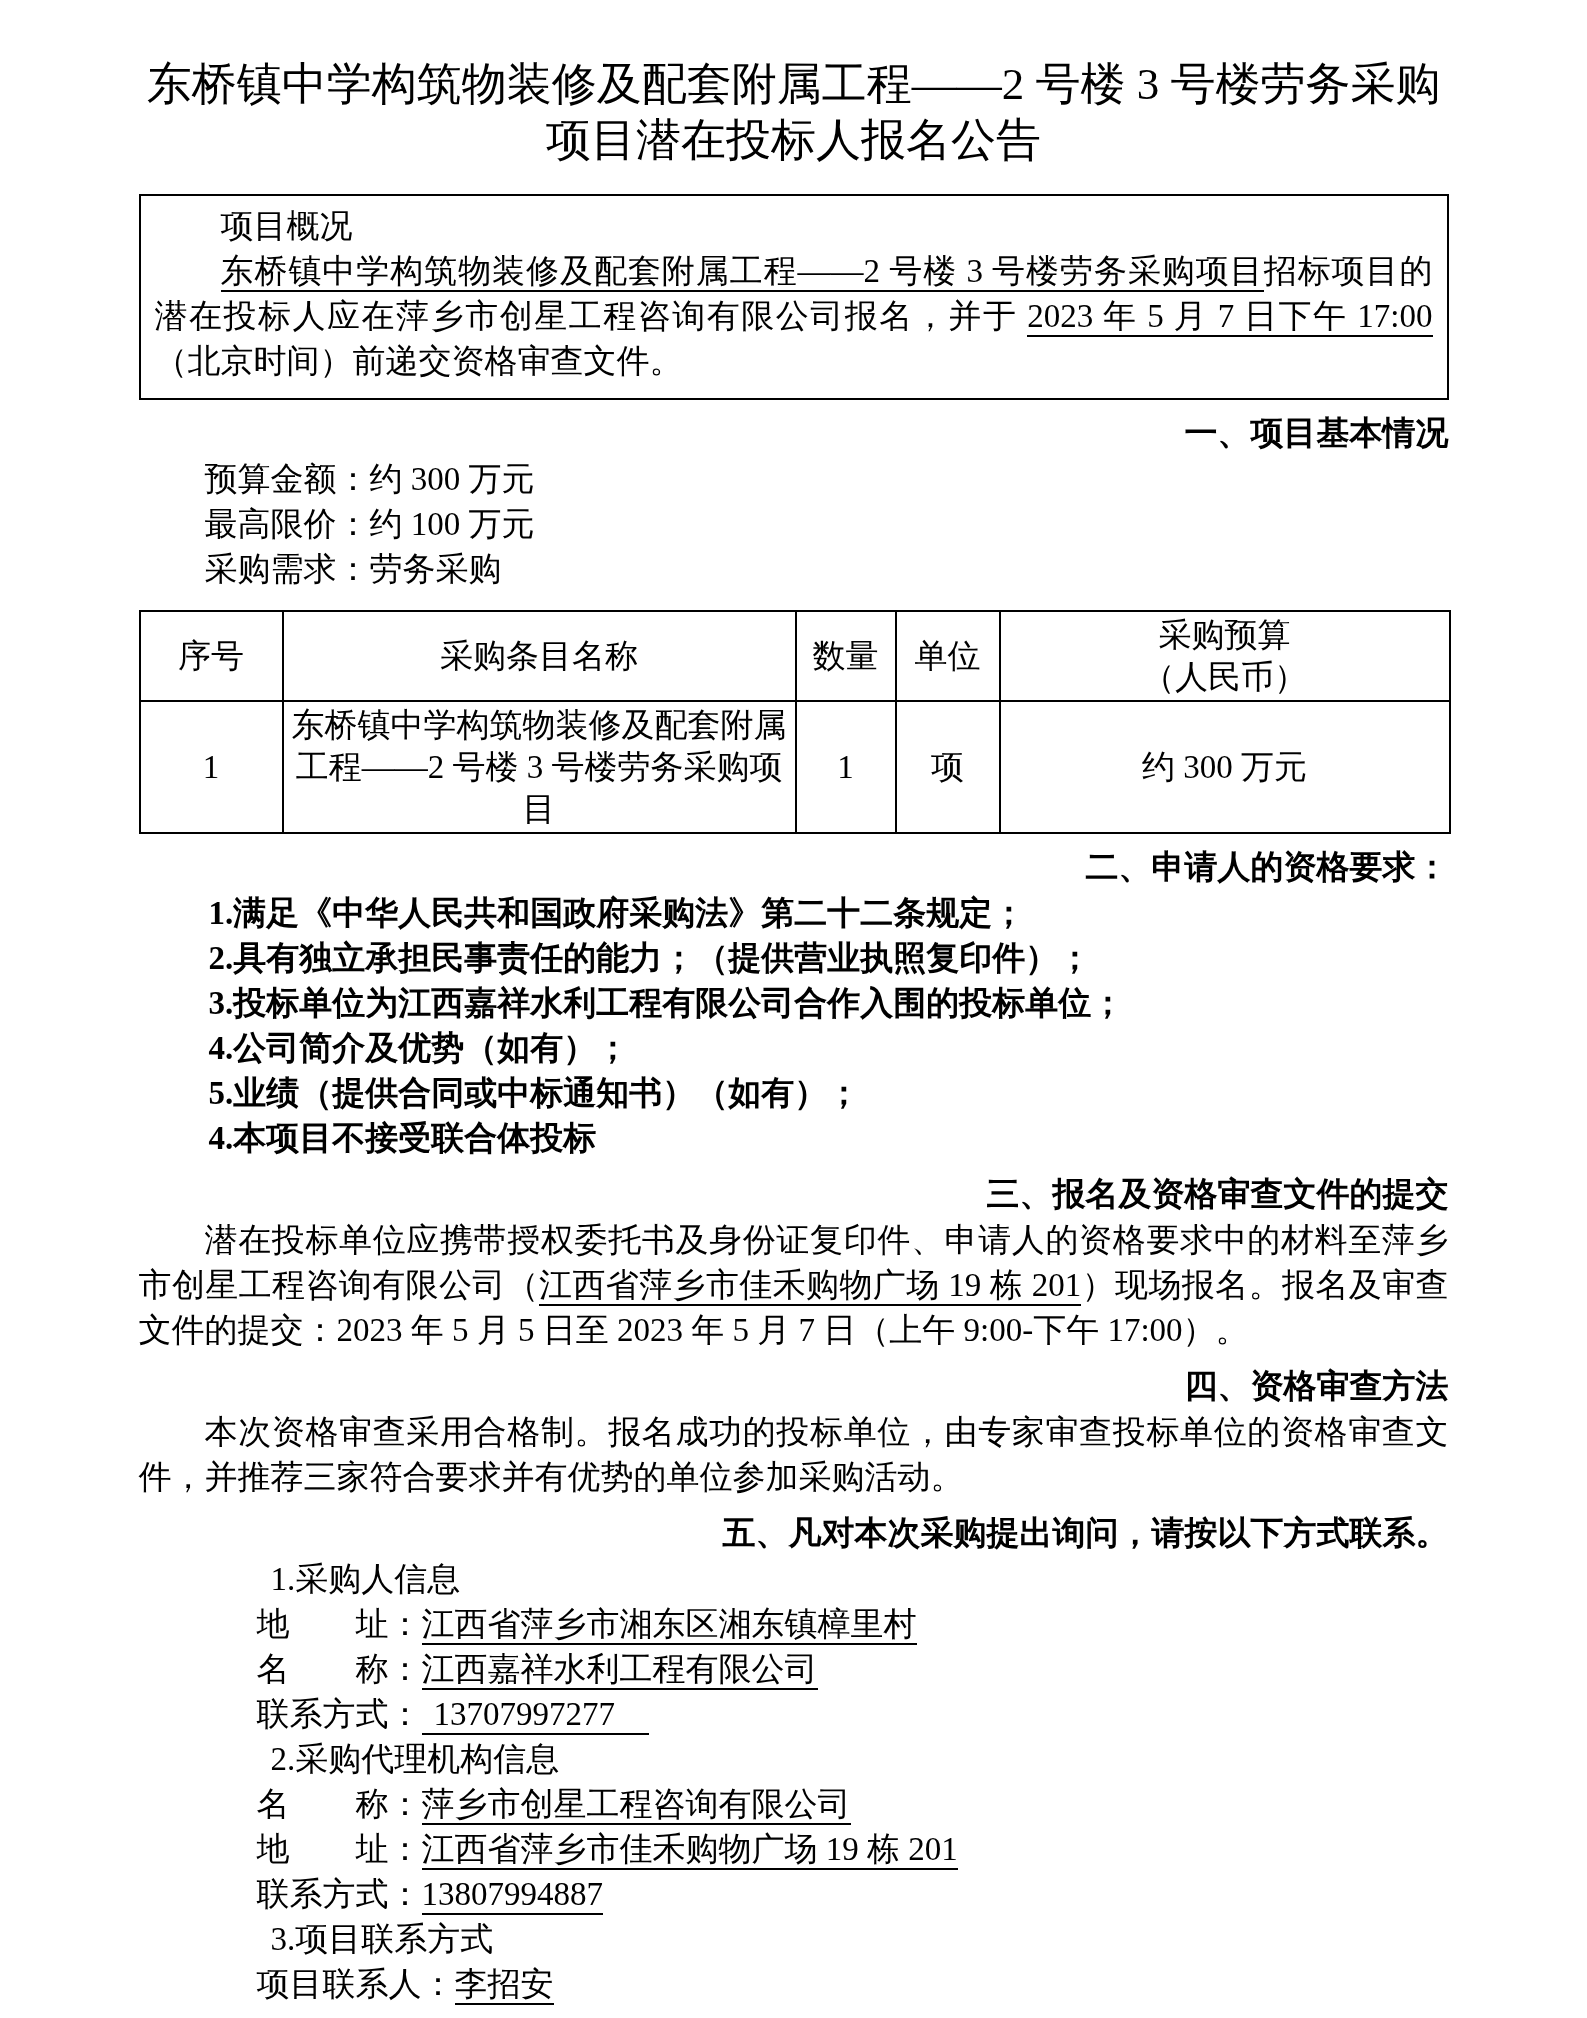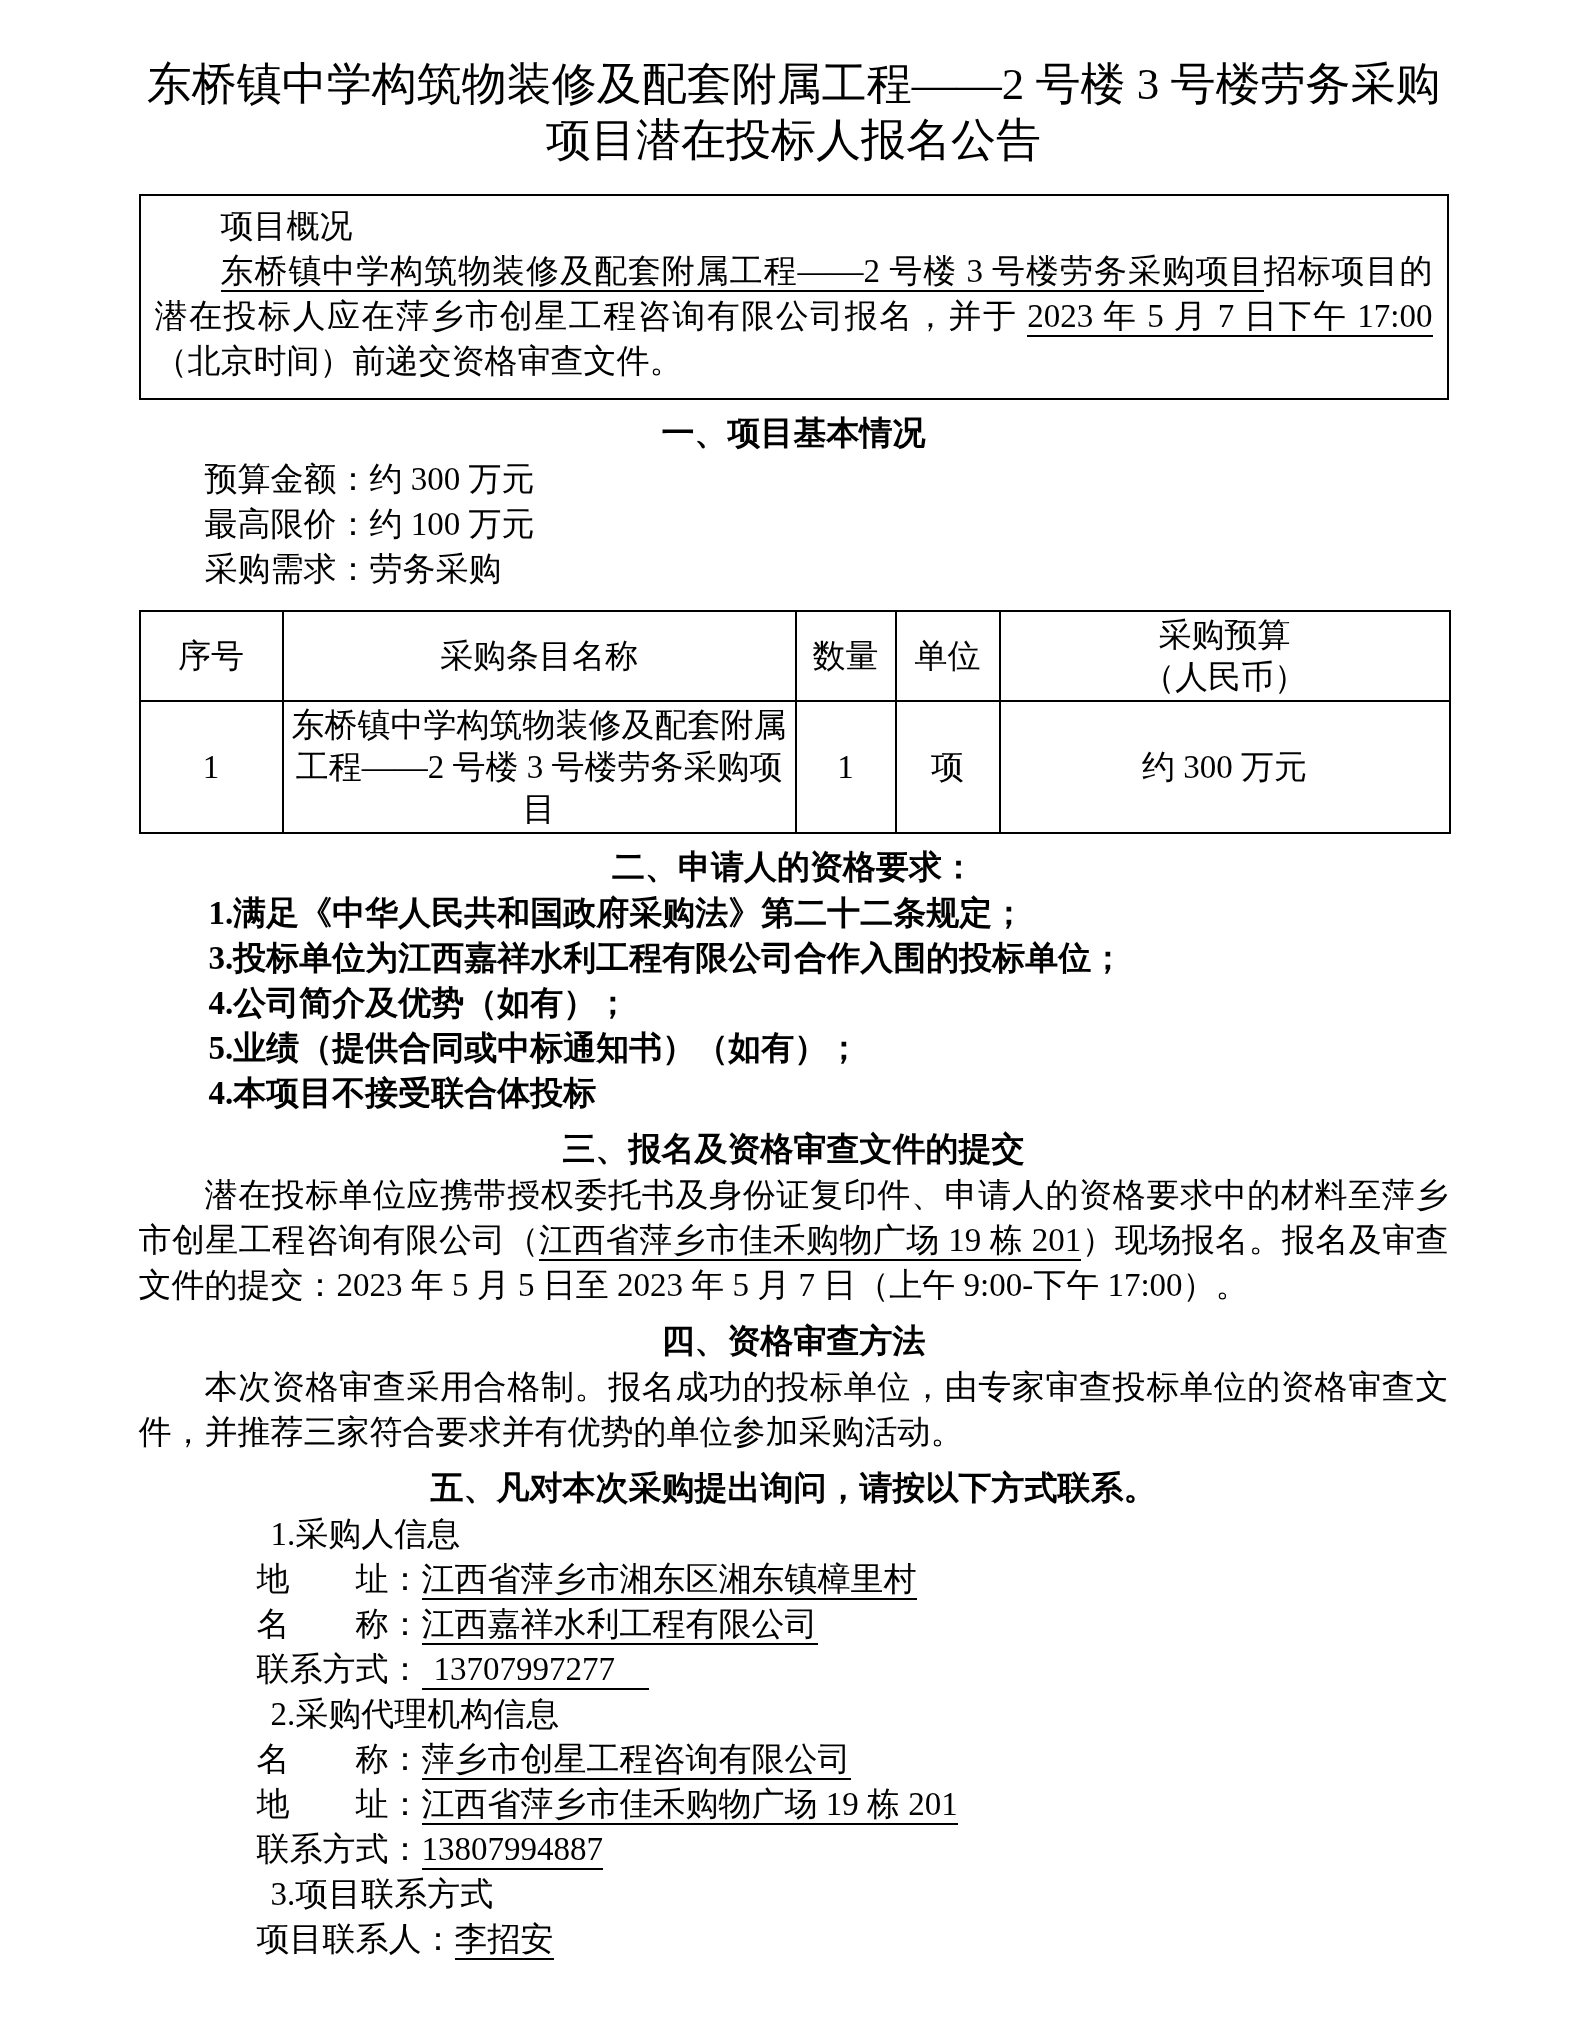--- a/index.html
+++ b/index.html
@@ -38,21 +38,21 @@
     margin: 0 0 8px 0;
   }
   .ov-label { margin: 0; text-indent: 2em; }
   .ov-body  { margin: 0; text-indent: 2em; }
   .sec-heading {
     margin: 10px 0 2px 0;
     font-size: 33px;
     line-height: 45px;
     font-weight: bold;
     font-family: "Liberation Sans", "DejaVu Sans", sans-serif;
-    text-align: center;
+    text-align: right;
   }
   .ind-line { margin: 0; padding-left: 66px; }
   .para { margin: 0; text-indent: 2em; }
   .num-item { margin: 0; padding-left: 70px; font-weight: bold; }
   table.proc-table {
     width: 1310px;
     border-collapse: collapse;
     margin: 18px 0 10px 0;
     table-layout: fixed;
   }
@@ -118,20 +118,21 @@
         <td>东桥镇中学构筑物装修及配套附属工程——2 号楼 3 号楼劳务采购项目</td>
         <td>1</td>
         <td>项</td>
         <td>约 300 万元</td>
       </tr>
     </tbody>
   </table>
 
   <h2 class="sec-heading">二、申请人的资格要求：</h2>
   <p class="num-item">1.满足《中华人民共和国政府采购法》第二十二条规定；</p>
+  <p class="num-item">2.具有独立承担民事责任的能力；（提供营业执照复印件）；</p>
   <p class="num-item">3.投标单位为江西嘉祥水利工程有限公司合作入围的投标单位；</p>
   <p class="num-item">4.公司简介及优势（如有）；</p>
   <p class="num-item">5.业绩（提供合同或中标通知书）（如有）；</p>
   <p class="num-item">4.本项目不接受联合体投标</p>
 
   <h2 class="sec-heading">三、报名及资格审查文件的提交</h2>
   <p class="para"><span>潜在投标单位应携带授权委托书及身份证复印件、申请人的资格要求中的材料至萍乡市创星工程咨询有限公司（</span><span class="u">江西省萍乡市佳禾购物广场 19 栋 201</span><span>）现场报名。报名及审查文件的提交：2023 年 5 月 5 日至 2023 年 5 月 7 日（上午 9:00-下午 17:00）。</span></p>
 
   <h2 class="sec-heading">四、资格审查方法</h2>
   <p class="para">本次资格审查采用合格制。报名成功的投标单位，由专家审查投标单位的资格审查文件，并推荐三家符合要求并有优势的单位参加采购活动。</p>

